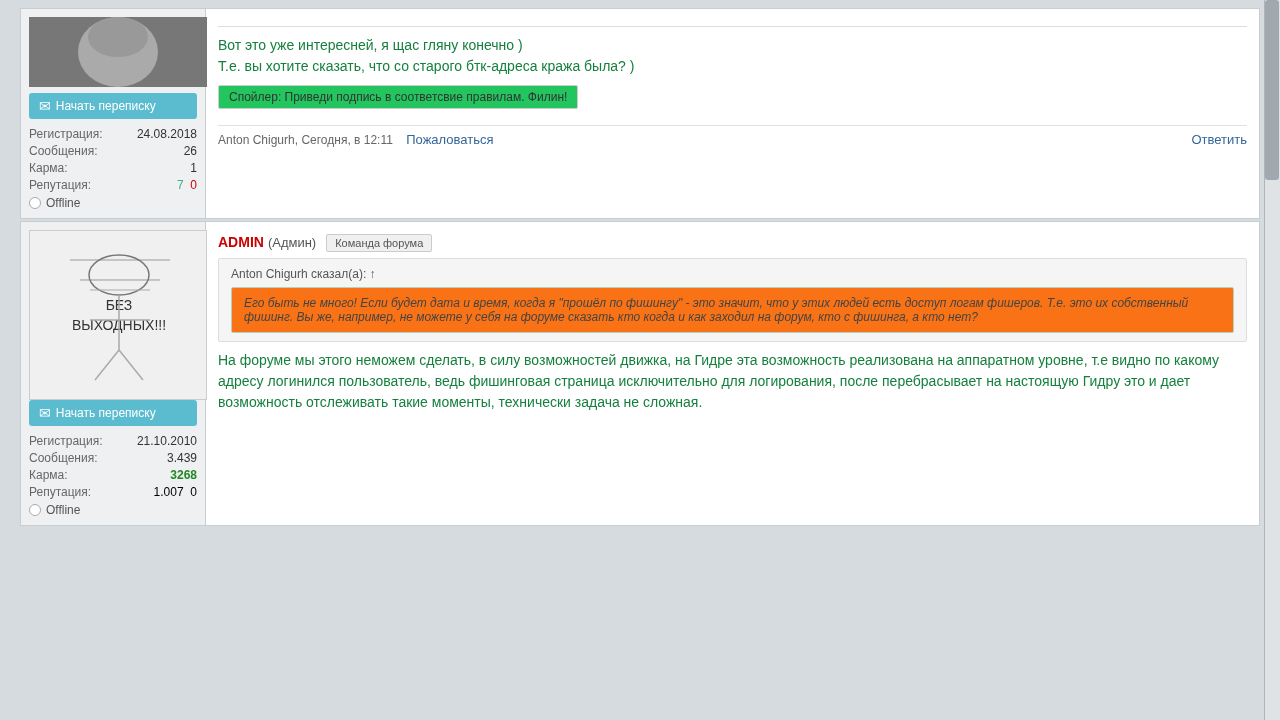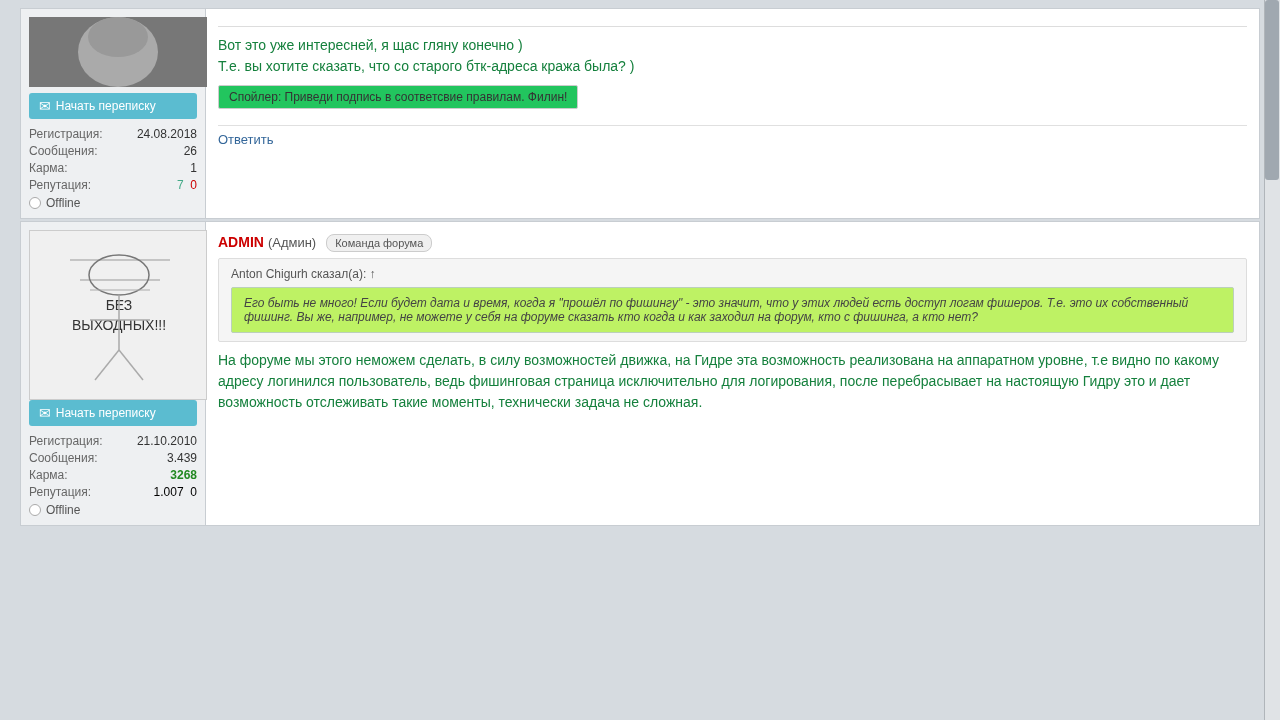--- a/index.html
+++ b/index.html
@@ -128,21 +128,21 @@
     
     .quote-block {
       background: #f5f5f5;
       border: 1px solid #ddd;
       border-radius: 2px;
       padding: 8px 12px;
       margin-bottom: 8px;
       font-size: 13px;
     }
     .quote-inner {
-      background: #bef264;
+      background: #f97316;
       border: 1px solid #bbd0bb;
       border-radius: 2px;
       padding: 8px 12px;
       margin-top: 6px;
       font-style: italic;
       font-size: 12px;
       color: #444;
     }
 
     
@@ -182,21 +182,21 @@
       font-size: 14px;
     }
     .admin-role {
       color: #555;
       font-size: 13px;
     }
     .team-badge {
       display: inline-block;
       background: #f0f0f0;
       border: 1px solid #ccc;
-      border-radius: 8px;
+      border-radius: 2px;
       padding: 2px 8px;
       font-size: 11px;
       color: #555;
       margin-left: 6px;
     }
 
     .post-text {
       font-size: 14px;
       line-height: 1.5;
       color: #15803d;
@@ -310,20 +310,25 @@
           <div>Вот это уже интересней, я щас гляну конечно )</div>
           <div>Т.е. вы хотите сказать, что со старого бтк-адреса кража была? )</div>
         </div>
 
         <div style="margin-bottom:8px;">
           <div class="spoiler-block">Спойлер: Приведи подпись в соответсвие правилам. Филин!</div>
           <br>
         </div>
 
         <div class="post-footer">
+          <div>
+            <span>Anton Chigurh, Сегодня, в 12:11</span>
+            &nbsp;&nbsp;
+            <a href="#" class="reply-link">Пожаловаться</a>
+          </div>
           <a href="#" class="reply-link">Ответить</a>
         </div>
       </div>
     </div>
 
     <div class="post-block">
 
       <div class="user-sidebar">
 
         <div class="avatar-sketch">

